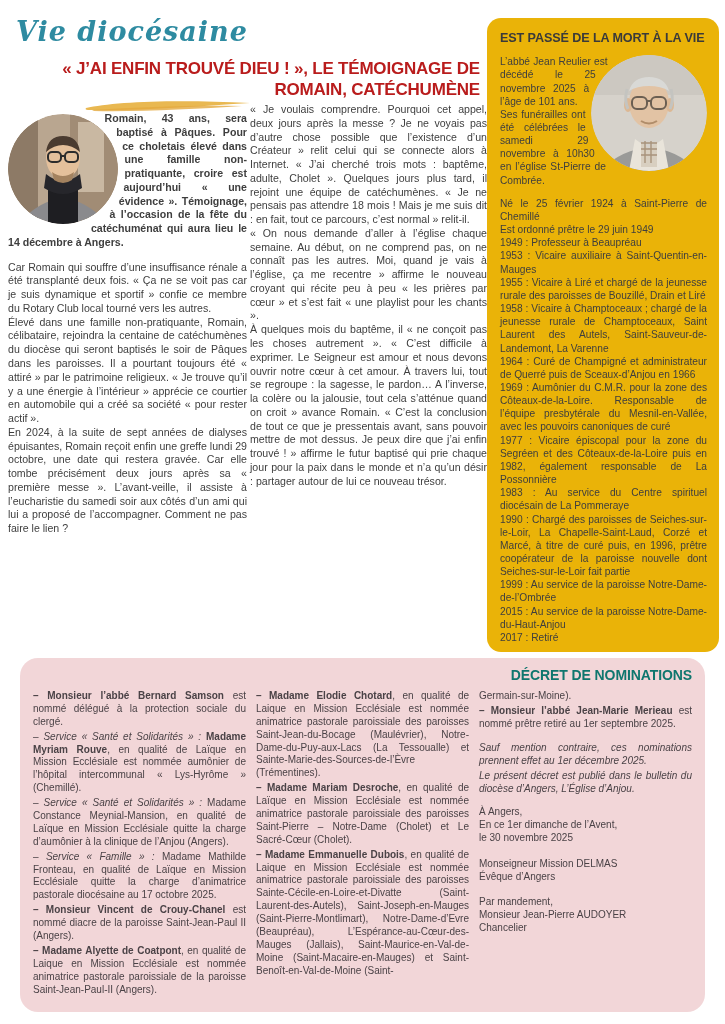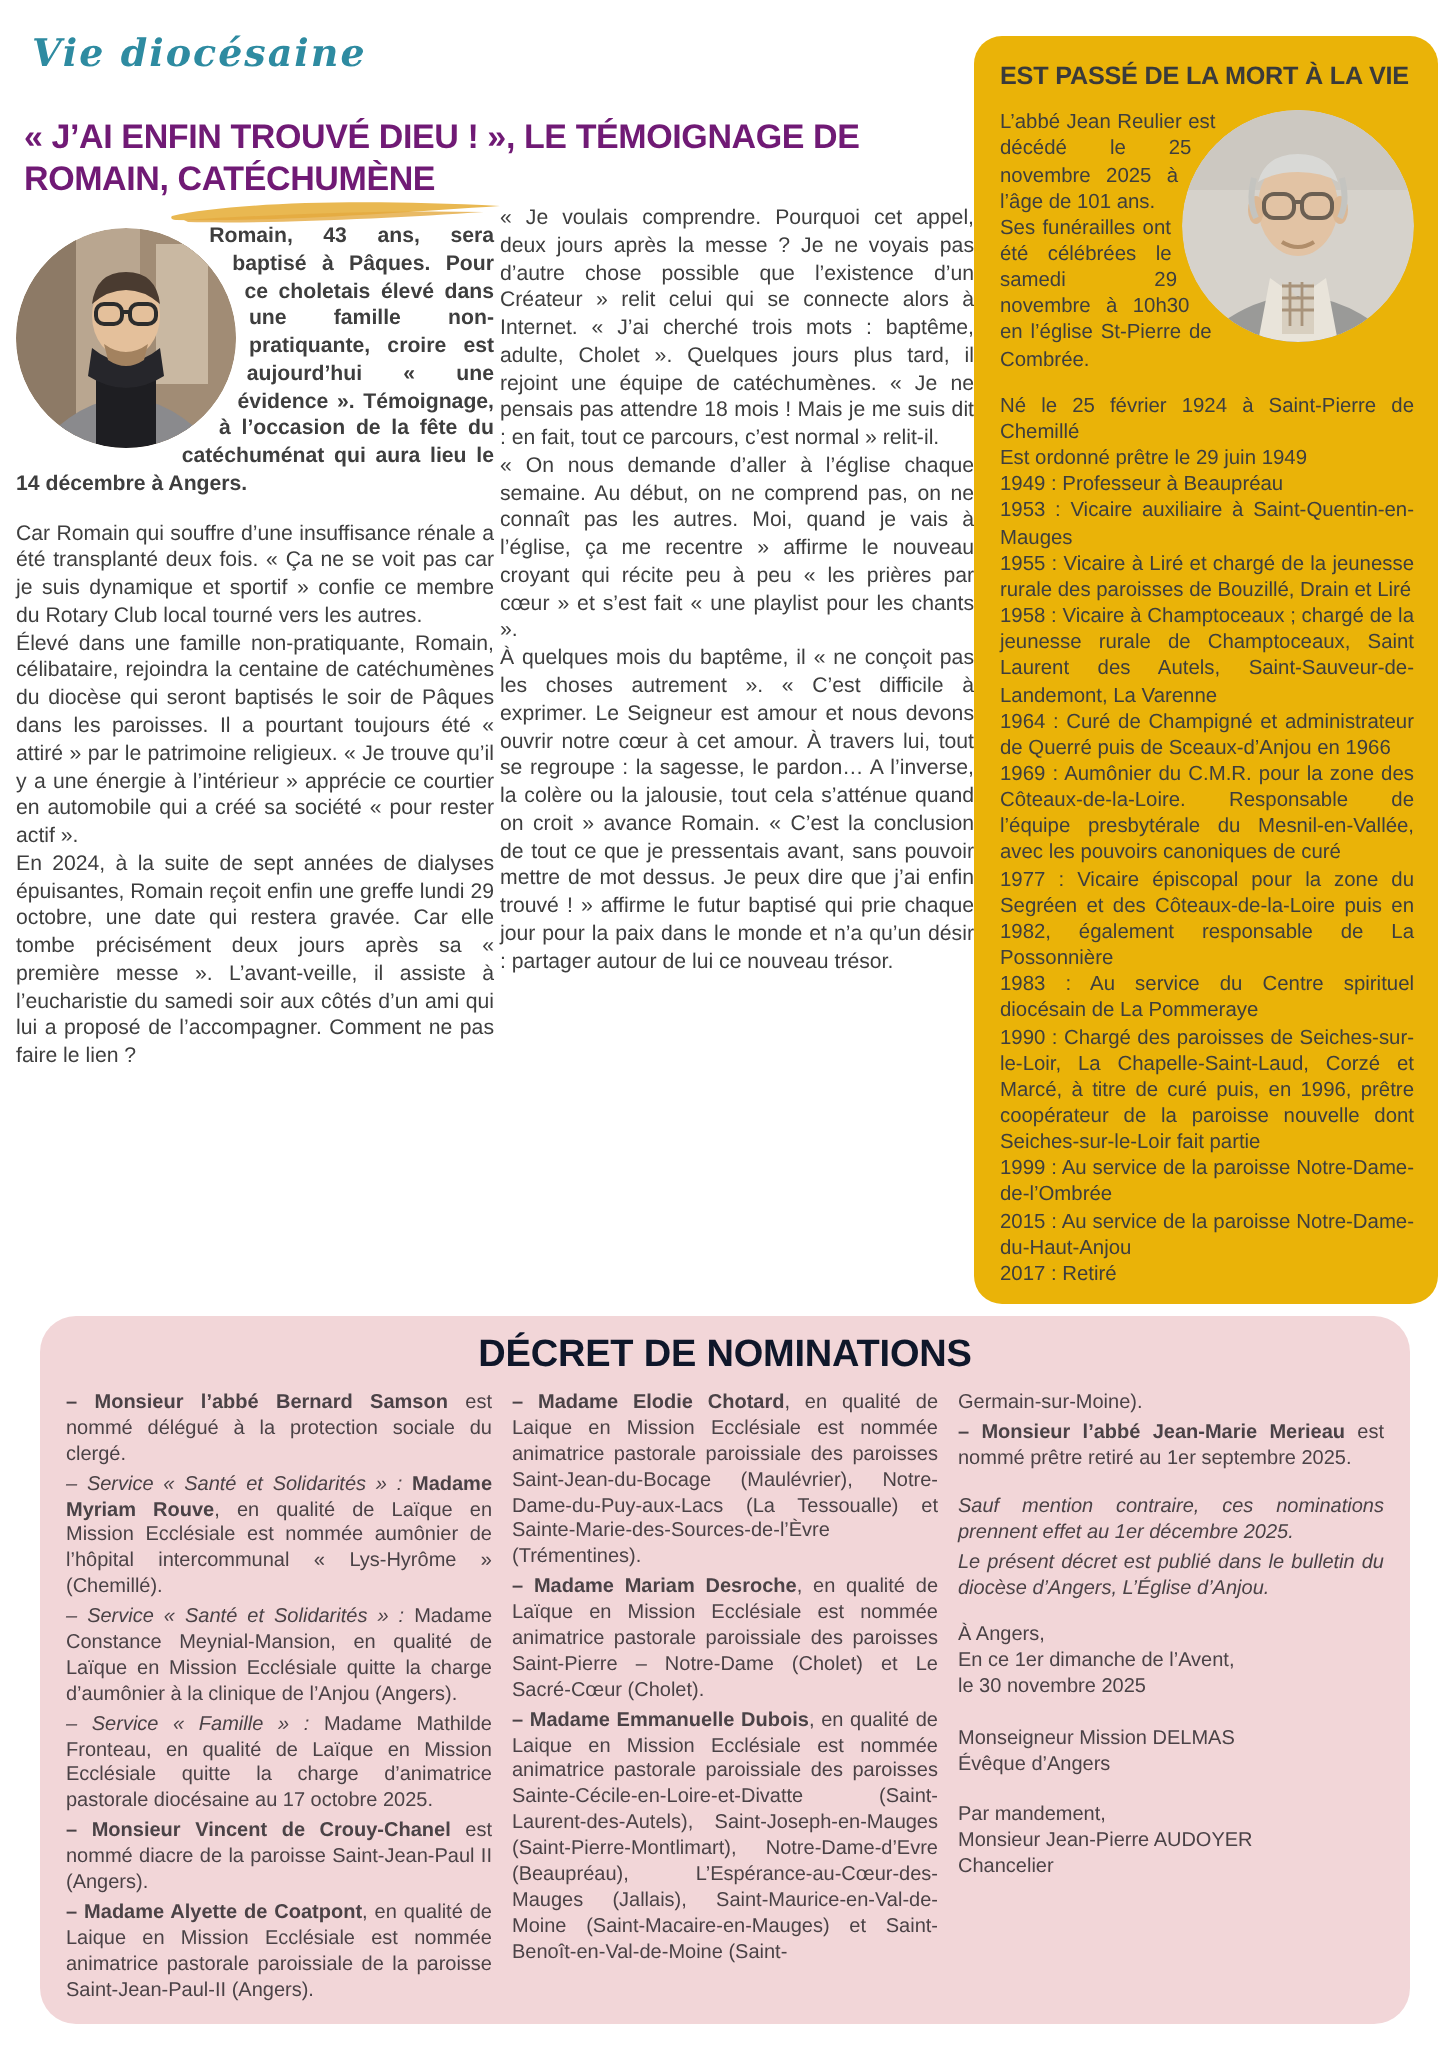--- a/index.html
+++ b/index.html
@@ -4,26 +4,26 @@
 <style>
   * { margin:0; padding:0; box-sizing:border-box; }
   body { background:#ffffff; }
   .page {
     position:relative; width:725px; height:1024px; background:#ffffff;
     font-family:"Liberation Sans", sans-serif; color:#3e3e3e; overflow:hidden;
   }
   .script-label {
     position:absolute; left:16px; top:16px;
     font-family:"DejaVu Serif", serif; font-style:italic; font-weight:bold;
-    font-size:19px; color:#2e8ba1; letter-spacing:1px;
+    font-size:27px; color:#2e8ba1; letter-spacing:1px;
   }
   .article-title {
     position:absolute; left:12px; top:58px; width:468px;
-    font-size:17px; line-height:1.25; font-weight:bold; color:#701a75;
-    letter-spacing:-0.2px; z-index:2;
+    font-size:17px; line-height:1.25; font-weight:bold; color:#b91c1c;
+    letter-spacing:-0.2px; z-index:2;text-align:right;
   }
   .brush { position:absolute; left:82px; top:99px; width:172px; height:14px; z-index:1; }
   .col { position:absolute; font-size:10.6px; line-height:1.3; text-align:justify; }
   .left-col { left:8px;  top:112px; width:239px; }
   .mid-col  { left:250px; top:103px; width:237px; }
   .photo-circ { border-radius:50%; overflow:hidden; }
   .romain-wrap { float:left; width:110px; height:110px; margin:2px 7px 3px 0; shape-outside:circle(50%); }
   .intro { font-weight:bold; margin-bottom:11px; }
   .para { margin:0; }
   .subhead { font-weight:bold; margin-bottom:2px; }
@@ -36,21 +36,21 @@
   .obituary h2 { font-size:12.6px; font-weight:bold; color:#3a3a3a; margin-bottom:9px; letter-spacing:-0.1px; }
   .priest-wrap { float:right; width:116px; height:116px; margin:0 0 4px 6px; shape-outside:circle(50%); }
   .timeline { clear:both; padding-top:10px; }
   .timeline-line { margin:0; }
   
   .decree {
     position:absolute; left:20px; top:658px; width:685px; height:354px;
     background:#f2d6d8; border-radius:18px; padding:9px 13px 10px;
     color:#4a4246; overflow:hidden;
   }
-  .decree h2 { text-align:center; font-size:19px; font-weight:bold; color:#0f172a; margin-bottom:7px; letter-spacing:-0.1px; }
+  .decree h2 { text-align:right; font-size:14px; font-weight:bold; color:#0f766e; margin-bottom:7px; letter-spacing:-0.1px; }
   .decree-cols { display:flex; gap:10px; }
   .dcol { flex:1 1 0; font-size:10px; line-height:1.29; text-align:justify; }
   .decree-p { margin:0 0 2px 0; }
   .seg-b { font-weight:bold; }
   .seg-i { font-style:italic; }
   .notes { margin-top:11px; }
   .note { font-style:italic; margin:0 0 3px 0; }
   .signature { margin-top:10px; text-align:left; }
   .sig-line { min-height:12.8px; }
 </style>

